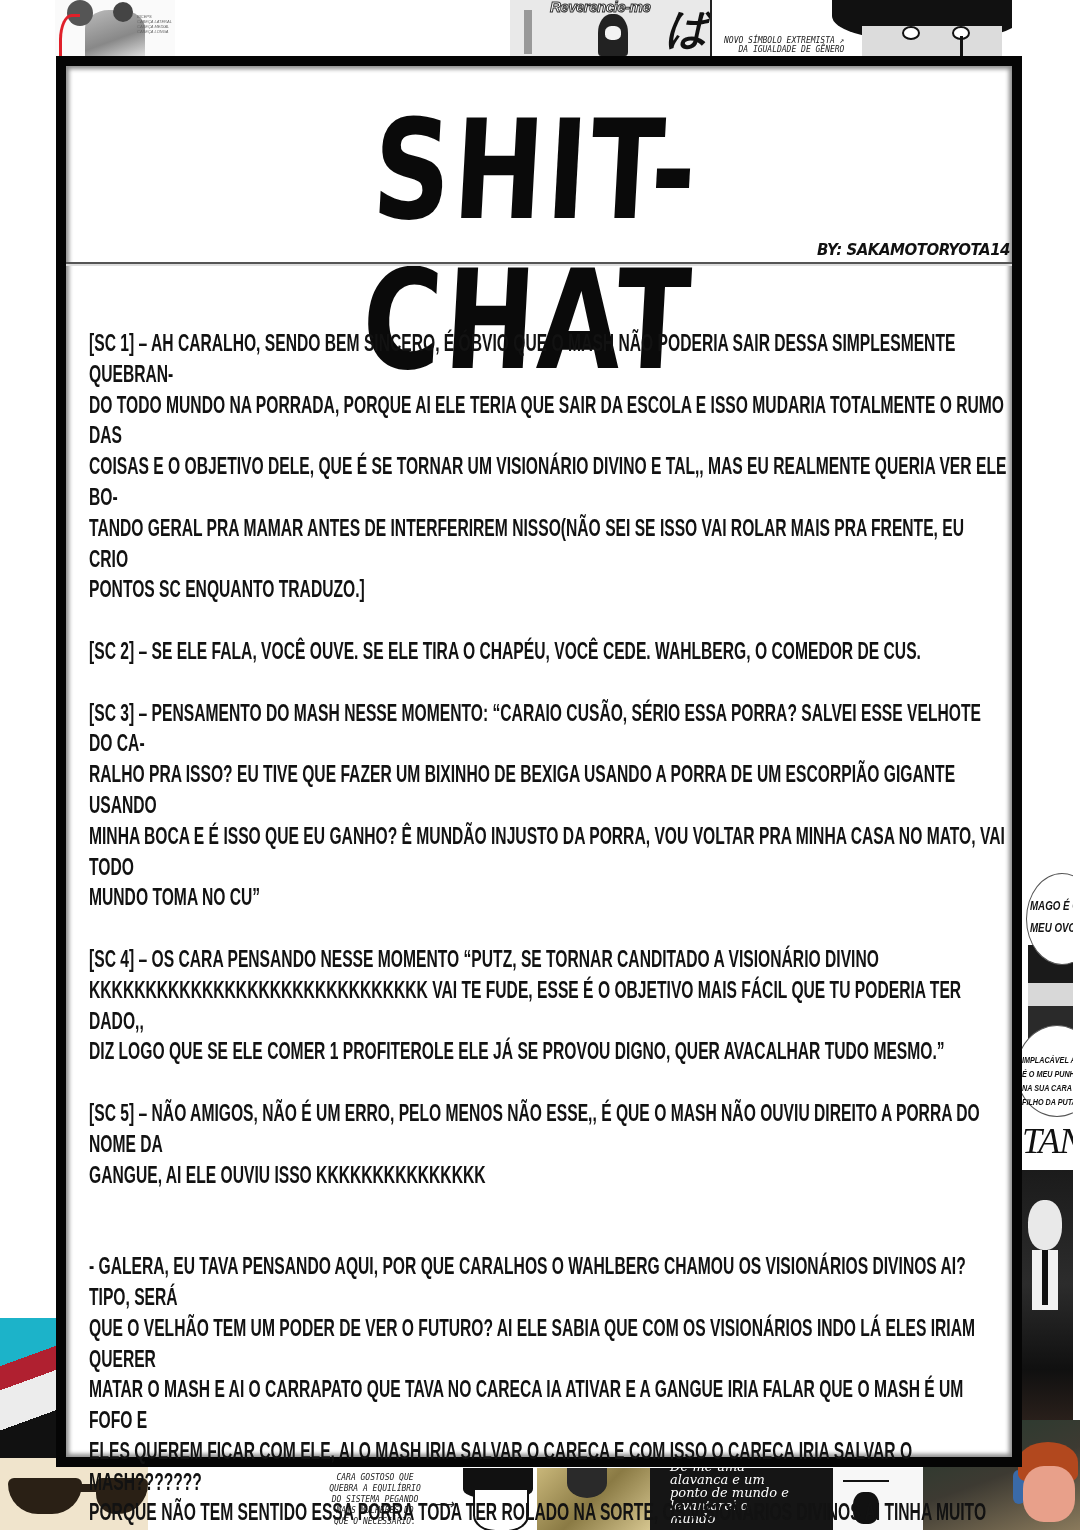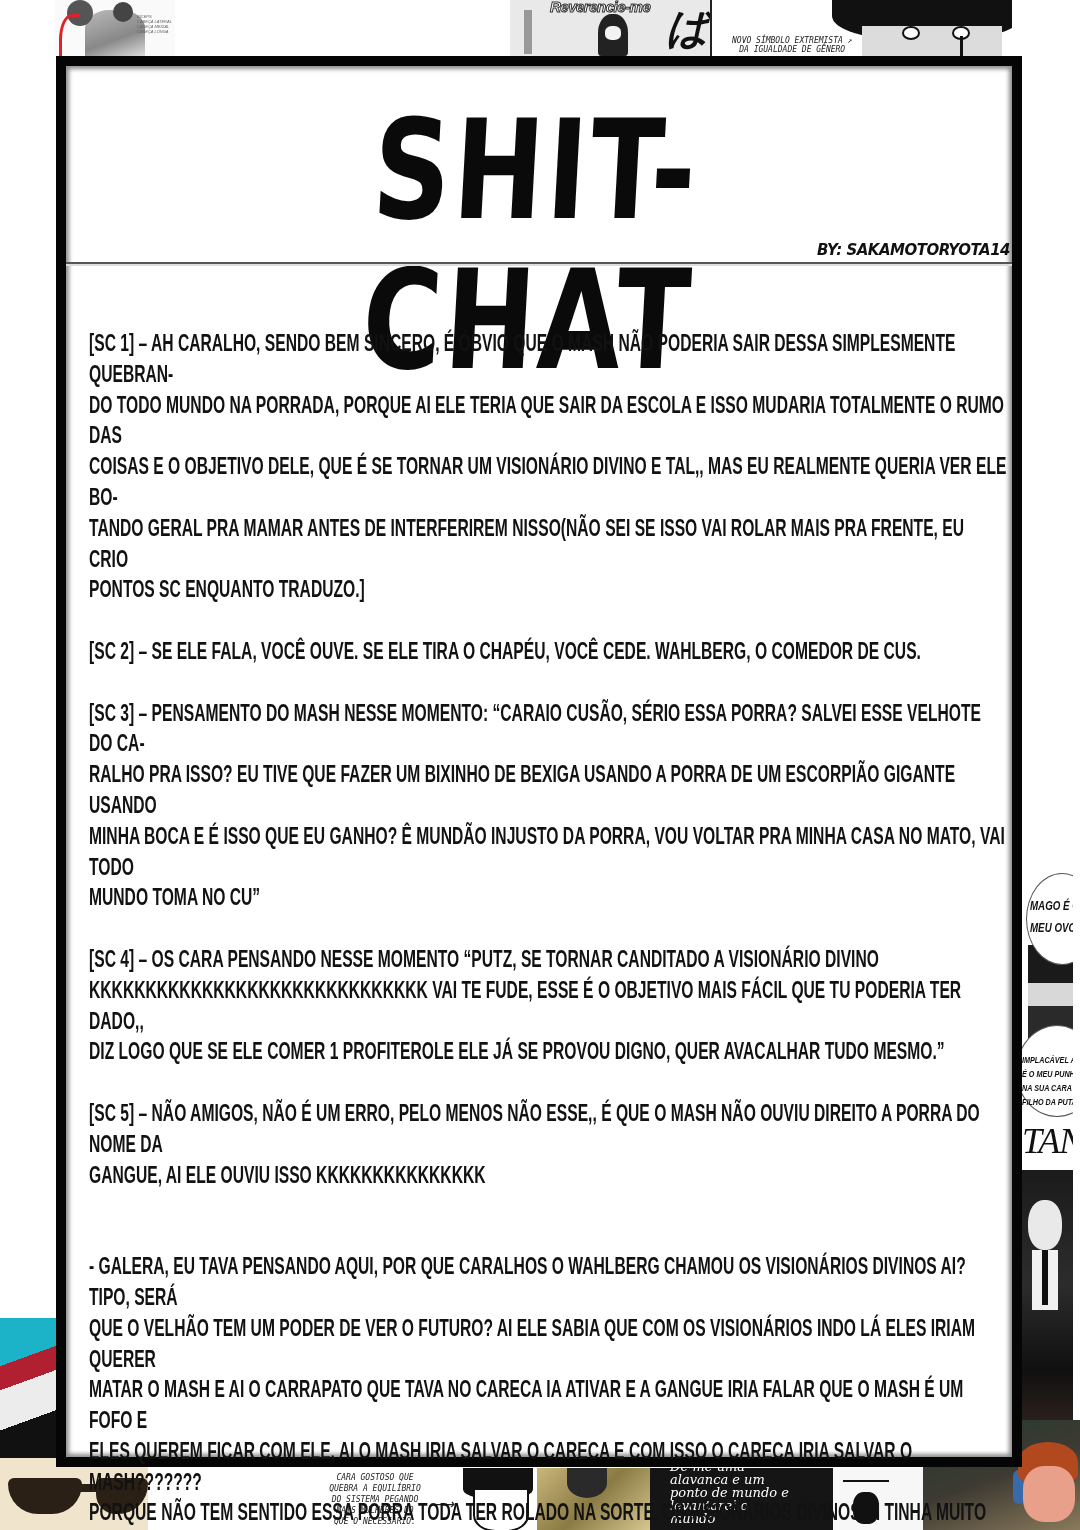--- a/index.html
+++ b/index.html
@@ -15,21 +15,21 @@
   .tl-anatomy .labels { position:absolute; left:82px; top:14px; font-size:4px; color:#666; line-height:5px; }
 
   .top-mash { left:510px; top:0; width:200px; height:56px; background:#e9e9e9; border-right:2px solid #222; }
   .top-mash .caption { position:absolute; left:40px; top:-2px; font-size:15px; color:#fff; -webkit-text-stroke:1px #333; font-family:"Liberation Sans", sans-serif; font-weight:bold; letter-spacing:-0.5px; }
   .top-mash .figure { position:absolute; left:88px; top:14px; width:30px; height:42px; background:#222; border-radius:45% 45% 10% 10%; }
   .top-mash .face { position:absolute; left:95px; top:26px; width:16px; height:14px; background:#f3f3f3; border-radius:40%; }
   .top-mash .kana { position:absolute; left:156px; top:0; font-size:42px; color:#111; font-weight:bold; }
   .top-mash .post { position:absolute; left:14px; top:10px; width:8px; height:44px; background:#999; }
 
   .top-symbol { left:712px; top:0; width:300px; height:56px; background:#fff; }
-  .top-symbol .note { position:absolute; left:20px; top:36px; font-size:8px; color:#222; line-height:9px; text-align:center; font-family:"DejaVu Sans Mono", monospace; }
+  .top-symbol .note { position:absolute; left:12px; top:36px; font-size:8px; color:#222; line-height:9px; text-align:right; font-family:"DejaVu Sans Mono", monospace; }
   .top-symbol .hair { position:absolute; left:120px; top:-20px; width:190px; height:60px; background:#111; border-radius:0 0 40% 40%; }
   .top-symbol .skin { position:absolute; left:150px; top:26px; width:140px; height:40px; background:#dcdcdc; }
   .top-symbol .eye1, .top-symbol .eye2 { position:absolute; top:26px; width:14px; height:10px; border:2px solid #111; border-radius:50%; background:#fff; }
   .top-symbol .eye1 { left:190px; } .top-symbol .eye2 { left:240px; }
   .top-symbol .scar { position:absolute; left:248px; top:36px; width:3px; height:20px; background:#111; }
 
   .right-strip { left:1022px; top:865px; width:51px; height:590px; background:#ffffff; }
   .right-strip .bubble1 { position:absolute; left:4px; top:8px; width:70px; height:90px; border:1px solid #555; border-radius:50%; background:#fff; }
   .right-strip .b1text { position:absolute; left:8px; top:30px; font-size:13px; line-height:22px; color:#111; font-family:"Liberation Sans Narrow","Liberation Sans", sans-serif; white-space:pre; transform:scaleX(0.75); transform-origin:left; font-weight:bold; }
   .right-strip .kid { position:absolute; left:6px; top:80px; width:60px; height:110px; background:linear-gradient(#1a1a1a 0 35%, #d8d8d8 35% 55%, #2a2a2a 55%); }

